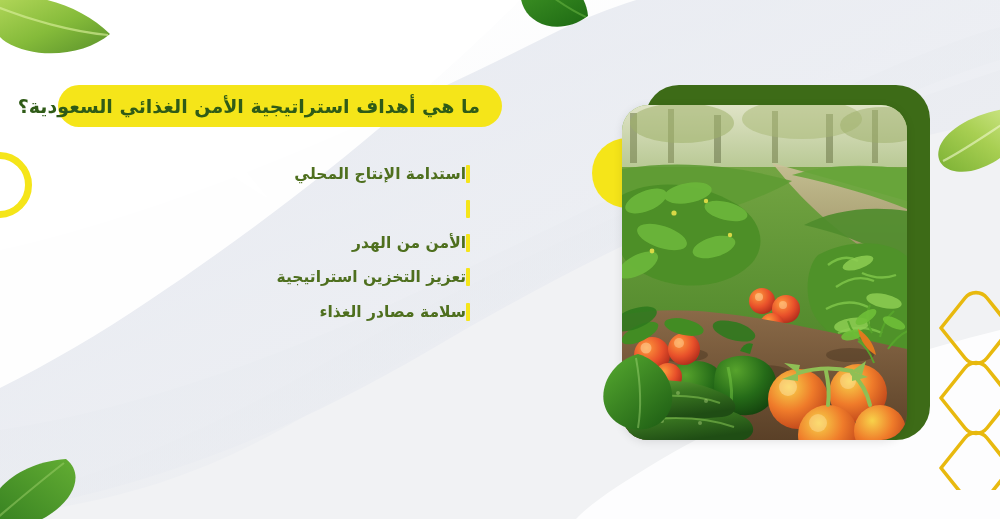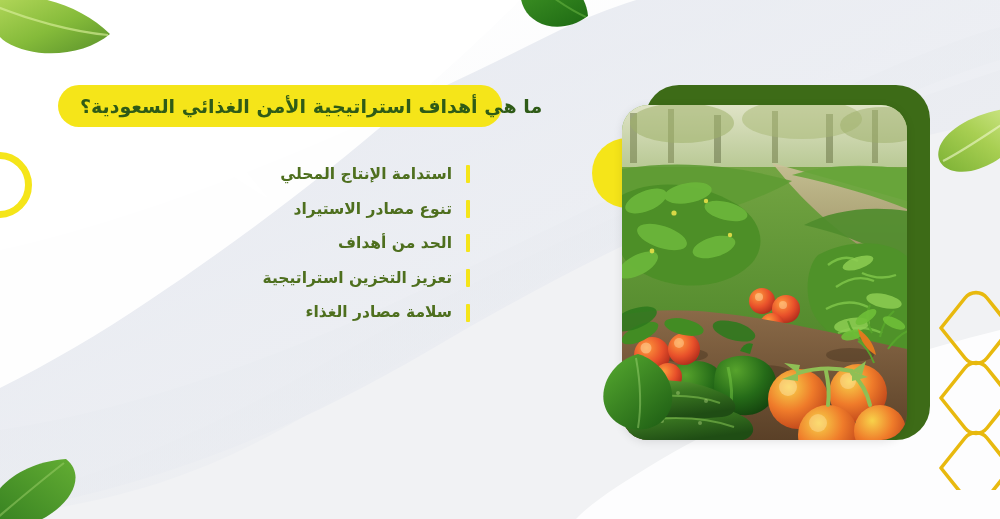--- a/index.html
+++ b/index.html
@@ -35,21 +35,21 @@
   #title-pill {
     position: absolute;
     left: 58px;
     top: 85px;
     width: 444px;
     height: 42px;
     border-radius: 21px;
     background: #f5e519;
     display: flex;
     align-items: center;
-    justify-content: flex-end;
+    justify-content: flex-start;
     box-sizing: border-box;
     padding: 0 22px;
   }
   #title-text {
     font-size: 19px;
     font-weight: 700;
     color: #2f5b17;
     letter-spacing: 0px;
     white-space: nowrap;
     line-height: 1;
@@ -64,21 +64,20 @@
     display: flex;
     flex-direction: column;
     gap: 16px;
     align-items: flex-start;
   }
   .goal-row {
     display: flex;
     flex-direction: row;
     align-items: center;
     justify-content: flex-start;
-    gap: 14px;
     width: 100%;
   }
   .goal-bullet {
     flex: 0 0 auto;
     width: 4px;
     height: 18px;
     background: #f5e519;
     border-radius: 1px;
   }
   .goal-label {
@@ -223,25 +222,24 @@
     <span id="title-text">ما هي أهداف استراتيجية الأمن الغذائي السعودية؟</span>
   </div>
 
   <div id="goals-list">
     <div class="goal-row">
       <span class="goal-bullet"></span>
       <span class="goal-label">استدامة الإنتاج المحلي</span>
     </div>
     <div class="goal-row">
       <span class="goal-bullet"></span>
-      <span class="goal-label">تنوع مصادر الاستيراد</span>
     </div>
     <div class="goal-row">
       <span class="goal-bullet"></span>
-      <span class="goal-label">الحد من أهداف</span>
+      <span class="goal-label">الأمن من الهدر</span>
     </div>
     <div class="goal-row">
       <span class="goal-bullet"></span>
       <span class="goal-label">تعزيز التخزين استراتيجية</span>
     </div>
     <div class="goal-row">
       <span class="goal-bullet"></span>
       <span class="goal-label">سلامة مصادر الغذاء</span>
     </div>
   </div>

